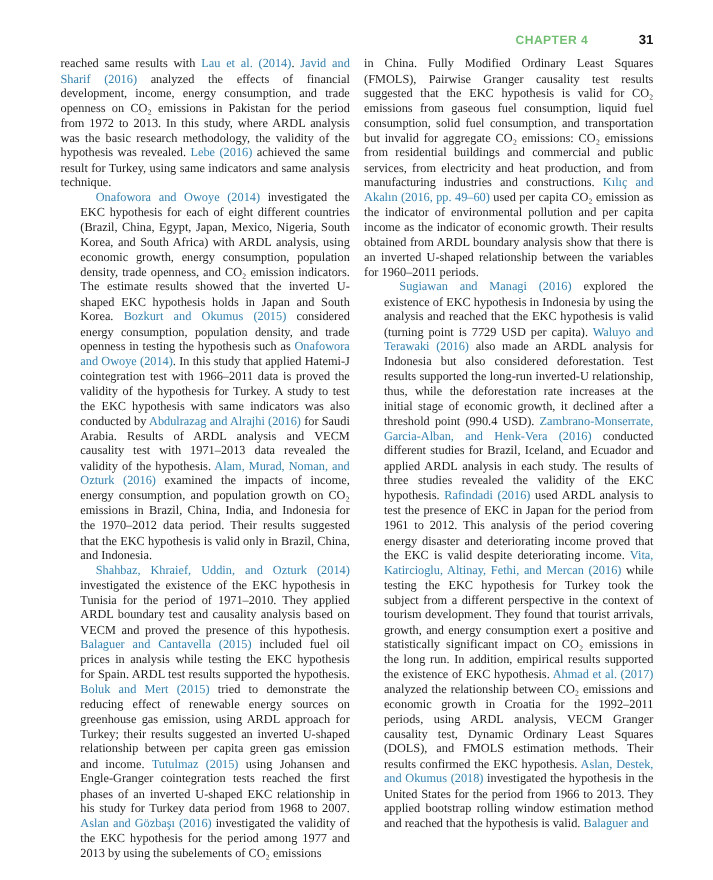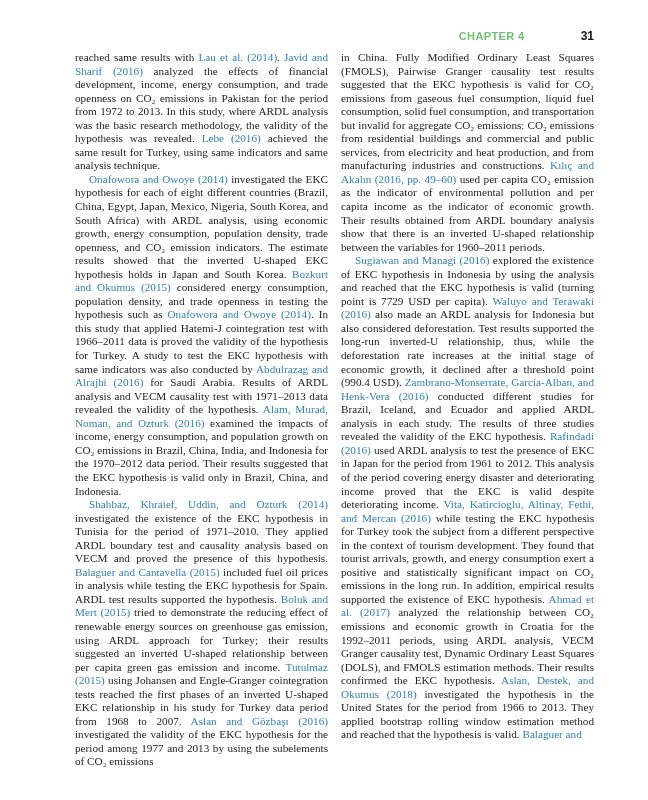--- a/index.html
+++ b/index.html
@@ -8,46 +8,46 @@
     --ink:#1c1c1c;
   }
   *{box-sizing:border-box;}
   html,body{margin:0;padding:0;}
   body{
     width:648px;height:800px;background:#ffffff;overflow:hidden;
     font-family:"Liberation Serif", serif;color:var(--ink);
   }
   .page{
     width:648px;height:712px;
-    padding:30px 54px 0 75px;
+    padding:30px 54px 0 55px;
     position:relative;
   }
   .running-head{
     display:flex;align-items:baseline;justify-content:flex-end;
     font-family:"Liberation Sans", sans-serif;
     font-size:11px;line-height:13px;
     margin-bottom:8px;
     white-space:nowrap;
   }
   .chapter-label{
     color:var(--green);font-weight:bold;letter-spacing:.4px;margin-right:8px;
   }
   .chapter-title{color:#222;letter-spacing:.1px;}
-  .page-number{font-weight:bold;font-size:12px;margin-left:48px;color:#111;}
+  .page-number{font-weight:bold;font-size:12px;margin-left:38px;color:#111;}
   .columns{
     display:flex;gap:13px;margin-top:4px;
   }
   .col{
     width:263px;
     font-size:11.2px;line-height:13.55px;
     text-align:justify;
     color:var(--ink);
   }
   .para{margin:0;}
-  .para.indent{text-indent:14px;}
+  .para.indent{text-indent:14px;margin-left:18px;}
   .cite{color:var(--link);}
 </style>
 </head>
 <body>
 
 <div class="page">
   <div class="running-head">
     <span class="chapter-label">CHAPTER 4</span>
     <span class="page-number">31</span>
   </div>

